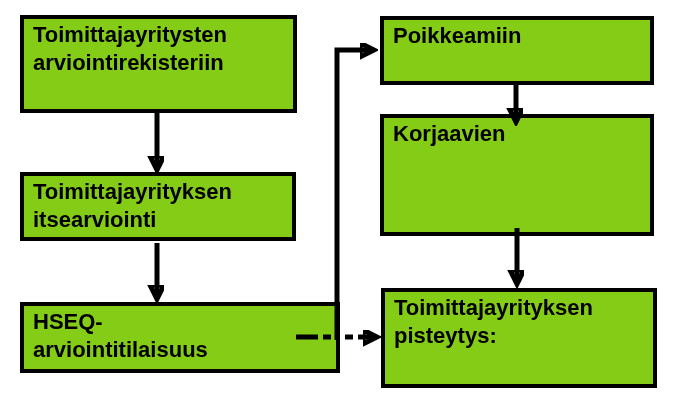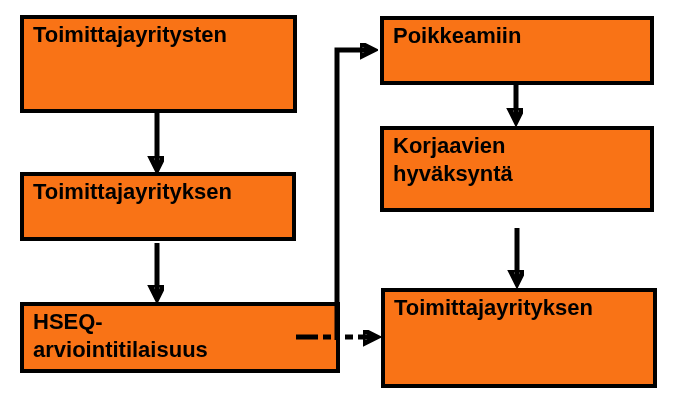--- a/index.html
+++ b/index.html
@@ -7,69 +7,71 @@
     position:relative;
     width:684px; height:406px;
     background:#ffffff;
     font-family:"Liberation Sans", sans-serif;
     overflow:hidden;
   }
   .box {
     position:absolute;
     box-sizing:border-box;
     border:4px solid #000000;
-    background:#f97316;
+    background:#84cc16;
     color:#000000;
     font-weight:bold;
     font-size:22px;
     line-height:28px;
     padding:2px 8px 0 9px;
     white-space:nowrap;
   }
   .b1 { left:20px;  top:15px;  width:277px; height:98px;  }
   .b2 { left:20px;  top:172px; width:276px; height:69px;  }
   .b3 { left:20px;  top:302px; width:320px; height:71px;  }
   .b4 { left:380px; top:16px;  width:274px; height:69px;  }
-  .b5 { left:380px; top:126px; width:274px; height:86px; }
+  .b5 { left:380px; top:114px; width:274px; height:122px; }
   .b6 { left:381px; top:288px; width:276px; height:100px; }
   .wires {
     position:absolute; left:0; top:0;
     pointer-events:none;
   }
   .wires path { stroke:#000000; stroke-width:5; fill:none; }
 </style>
 </head>
 <body>
 
 <div class="stage">
 
   <div class="box b1">
     <div>Toimittajayritysten</div>
+    <div>arviointirekisteriin</div>
   </div>
 
   <div class="box b2">
     <div>Toimittajayrityksen</div>
+    <div>itsearviointi</div>
   </div>
 
   <div class="box b3">
     <div>HSEQ-</div>
     <div>arviointitilaisuus</div>
   </div>
 
   <div class="box b4">
     <div>Poikkeamiin</div>
   </div>
 
   <div class="box b5">
     <div>Korjaavien</div>
-    <div>hyväksyntä</div>
   </div>
 
   <div class="box b6">
     <div>Toimittajayrityksen</div>
+    <div>pisteytys:</div>
   </div>
 
   <svg class="wires" width="684" height="406" viewBox="0 0 684 406">
     <defs>
       <marker id="ah" markerUnits="userSpaceOnUse" markerWidth="18" markerHeight="18" refX="13" refY="7" orient="auto">
         <path d="M0,0 L14,7 L0,14 Z" fill="#000000" stroke="none" stroke-width="0"></path>
       </marker>
     </defs>
 
     <path d="M157,113 V169" marker-end="url(#ah)"></path>

